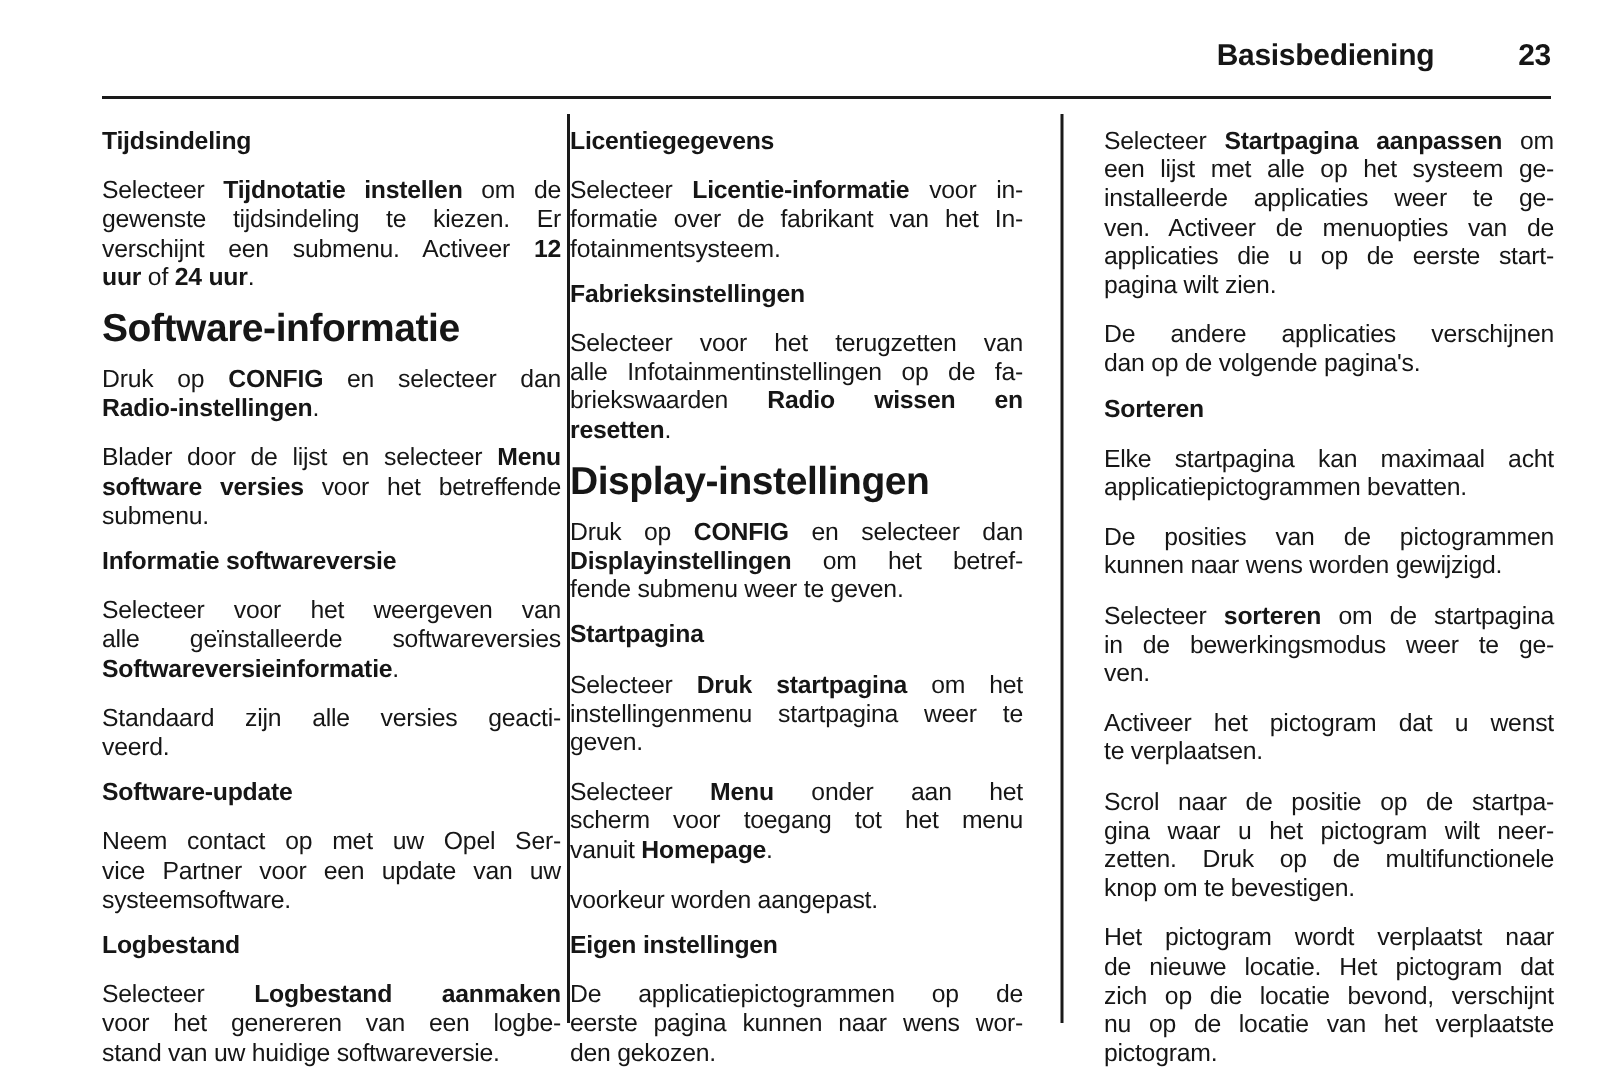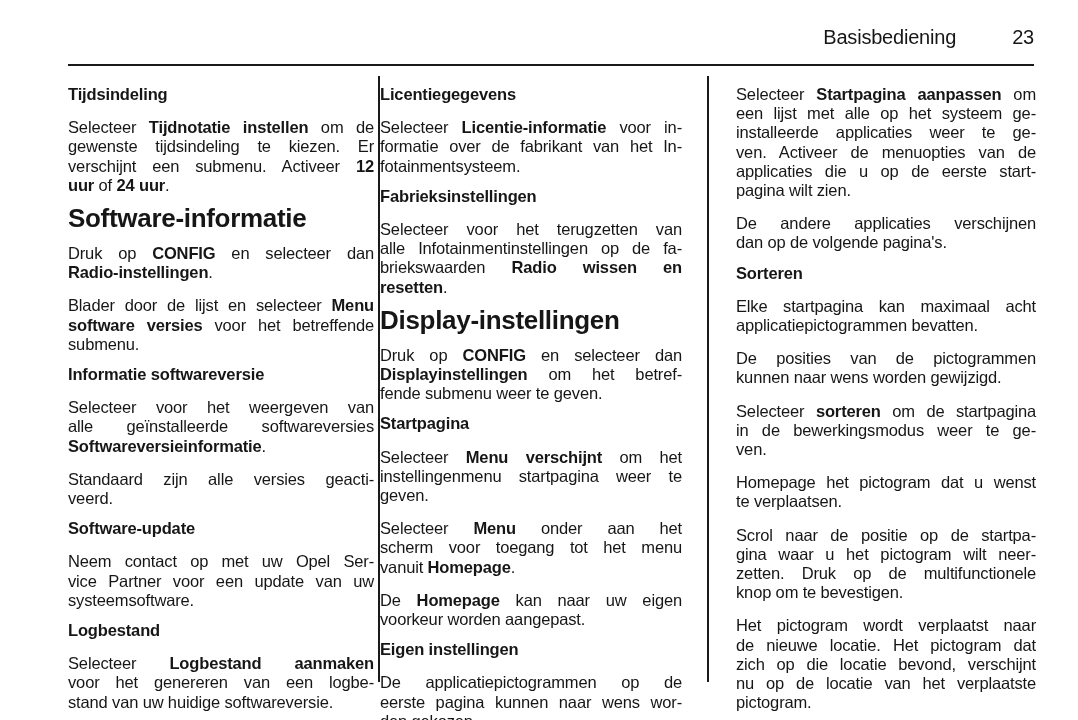--- a/index.html
+++ b/index.html
@@ -7,21 +7,21 @@
     position:relative;
     width:1078px;height:720px;
     background:#ffffff;
     font-family:"Liberation Sans", sans-serif;
     color:#161616;
     overflow:hidden;
   }
   .header{
     position:absolute;top:26px;left:68px;width:966px;
     display:flex;justify-content:flex-end;align-items:flex-end;gap:56px;
-    font-size:20px;font-weight:normal;letter-spacing:-0.2px;
+    font-size:20px;font-weight:bold;letter-spacing:-0.2px;
   }
   .header-rule{
     position:absolute;top:64px;left:68px;width:966px;height:2px;
     background:#1a1a1a;
   }
   .divider{
     position:absolute;top:76px;width:2px;height:606px;background:#1a1a1a;
   }
   .divider.d1{left:378px;}
   .divider.d2{left:707px;}
@@ -109,31 +109,30 @@
         <div class="line"><span class="b">resetten</span><span>.</span></div>
       </div>
       <div class="h2">Display-instellingen</div>
       <div class="para">
         <div class="line just"><span>Druk op </span><span class="b">CONFIG</span><span> en selecteer dan</span></div>
         <div class="line just"><span class="b">Displayinstellingen</span><span> om het betref-</span></div>
         <div class="line"><span>fende submenu weer te geven.</span></div>
       </div>
       <div class="h3">Startpagina</div>
       <div class="para">
-        <div class="line just"><span>Selecteer </span><span class="b">Menu verschijnt</span><span> om het</span></div>
+        <div class="line just"><span>Selecteer </span><span class="b">Druk startpagina</span><span> om het</span></div>
         <div class="line just"><span>instellingenmenu startpagina weer te</span></div>
         <div class="line"><span>geven.</span></div>
       </div>
       <div class="para">
         <div class="line just"><span>Selecteer </span><span class="b">Menu</span><span> onder aan het</span></div>
         <div class="line just"><span>scherm voor toegang tot het menu</span></div>
         <div class="line"><span>vanuit </span><span class="b">Homepage</span><span>.</span></div>
       </div>
       <div class="para">
-        <div class="line just"><span>De </span><span class="b">Homepage</span><span> kan naar uw eigen</span></div>
         <div class="line"><span>voorkeur worden aangepast.</span></div>
       </div>
       <div class="h3">Eigen instellingen</div>
       <div class="para">
         <div class="line just"><span>De applicatiepictogrammen op de</span></div>
         <div class="line just"><span>eerste pagina kunnen naar wens wor-</span></div>
         <div class="line"><span>den gekozen.</span></div>
       </div>
     </div>
   <div class="col c3">
@@ -157,21 +156,21 @@
       <div class="para">
         <div class="line just"><span>De posities van de pictogrammen</span></div>
         <div class="line"><span>kunnen naar wens worden gewijzigd.</span></div>
       </div>
       <div class="para">
         <div class="line just"><span>Selecteer </span><span class="b">sorteren</span><span> om de startpagina</span></div>
         <div class="line just"><span>in de bewerkingsmodus weer te ge-</span></div>
         <div class="line"><span>ven.</span></div>
       </div>
       <div class="para">
-        <div class="line just"><span>Homepage het pictogram dat u wenst</span></div>
+        <div class="line just"><span>Activeer het pictogram dat u wenst</span></div>
         <div class="line"><span>te verplaatsen.</span></div>
       </div>
       <div class="para">
         <div class="line just"><span>Scrol naar de positie op de startpa-</span></div>
         <div class="line just"><span>gina waar u het pictogram wilt neer-</span></div>
         <div class="line just"><span>zetten. Druk op de multifunctionele</span></div>
         <div class="line"><span>knop om te bevestigen.</span></div>
       </div>
       <div class="para">
         <div class="line just"><span>Het pictogram wordt verplaatst naar</span></div>

